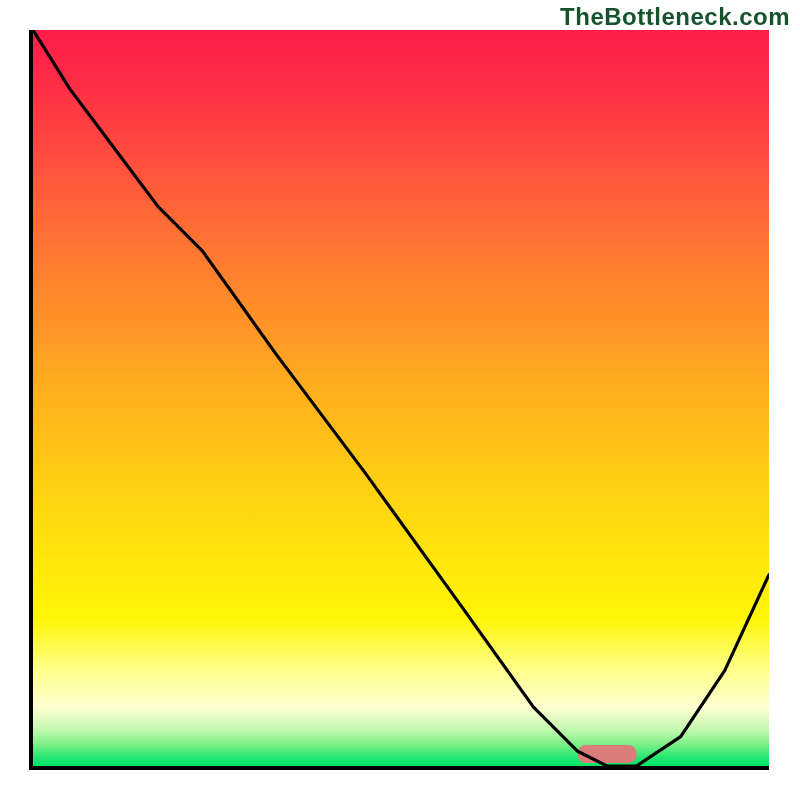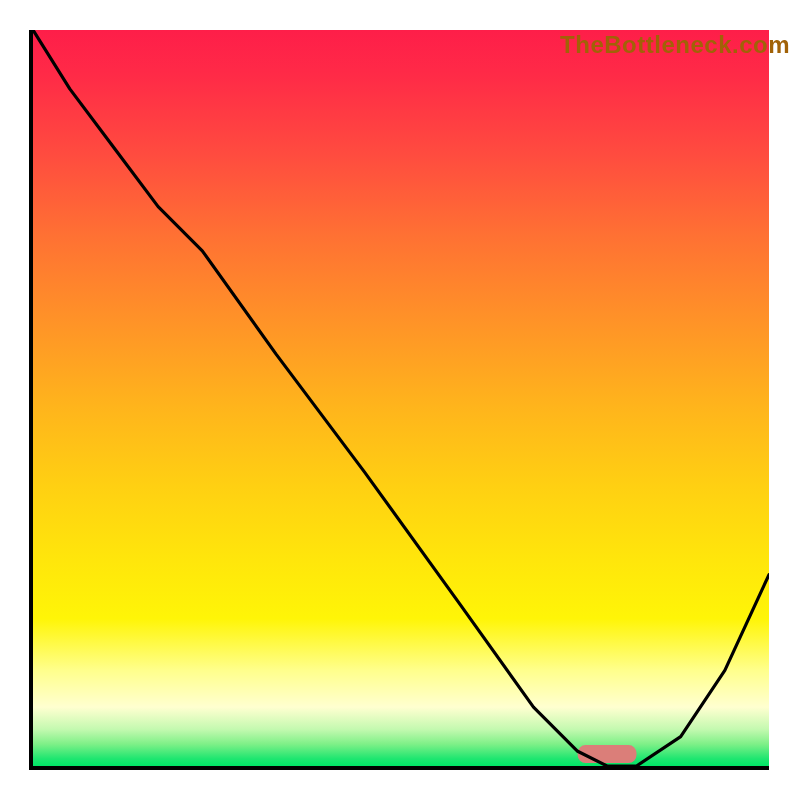--- a/index.html
+++ b/index.html
@@ -15,24 +15,23 @@
     position: relative;
     width: 800px;
     height: 800px;
   }
   .attribution {
     position: absolute;
     top: 3px;
     right: 10px;
     font-size: 24px;
     font-weight: bold;
-    color: #a16207;
+    color: #14532d;
     letter-spacing: 0.5px;
     z-index: 10;
-    margin-top: 28px;
   }
   .plot-box {
     position: absolute;
     left: 29px;
     top: 30px;
     width: 740px;
     height: 740px;
     border: 4px solid #000;
     border-top: none;
     border-right: none;

